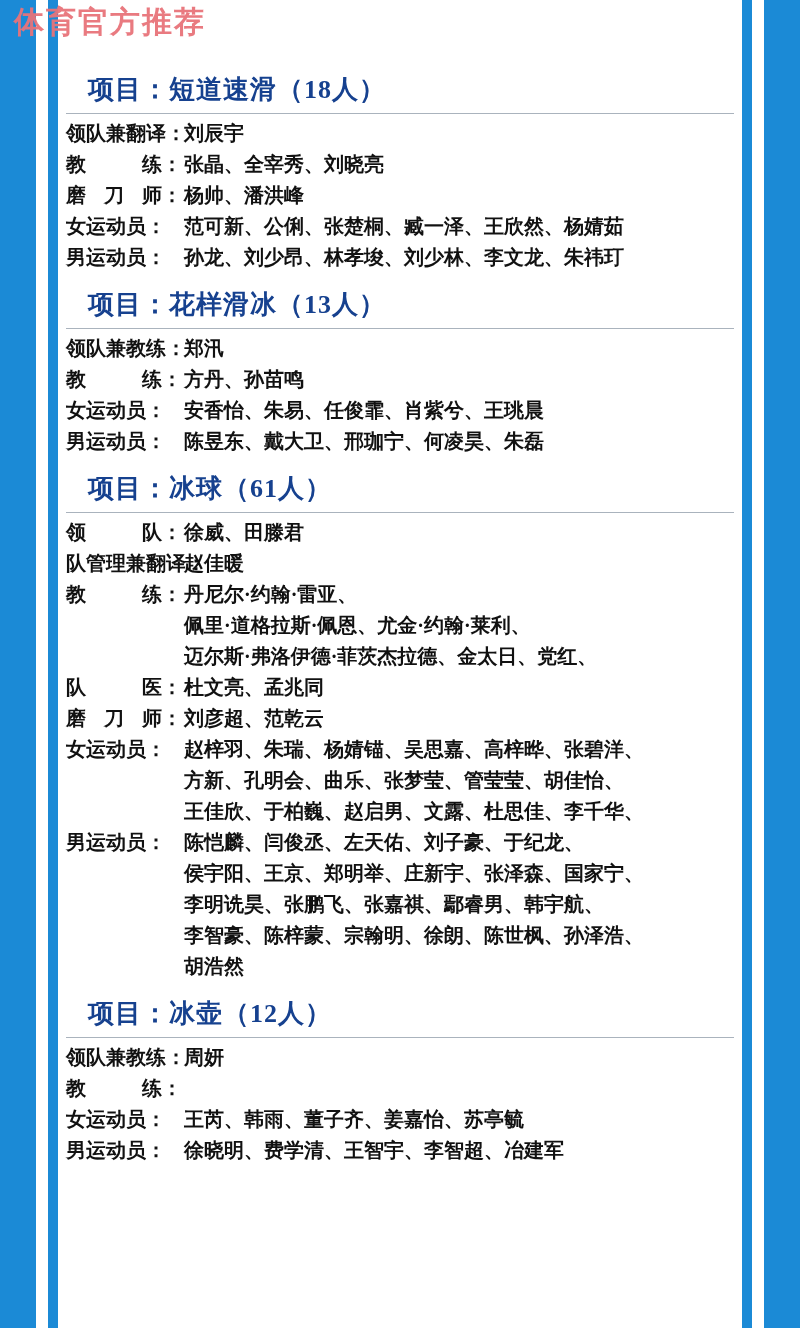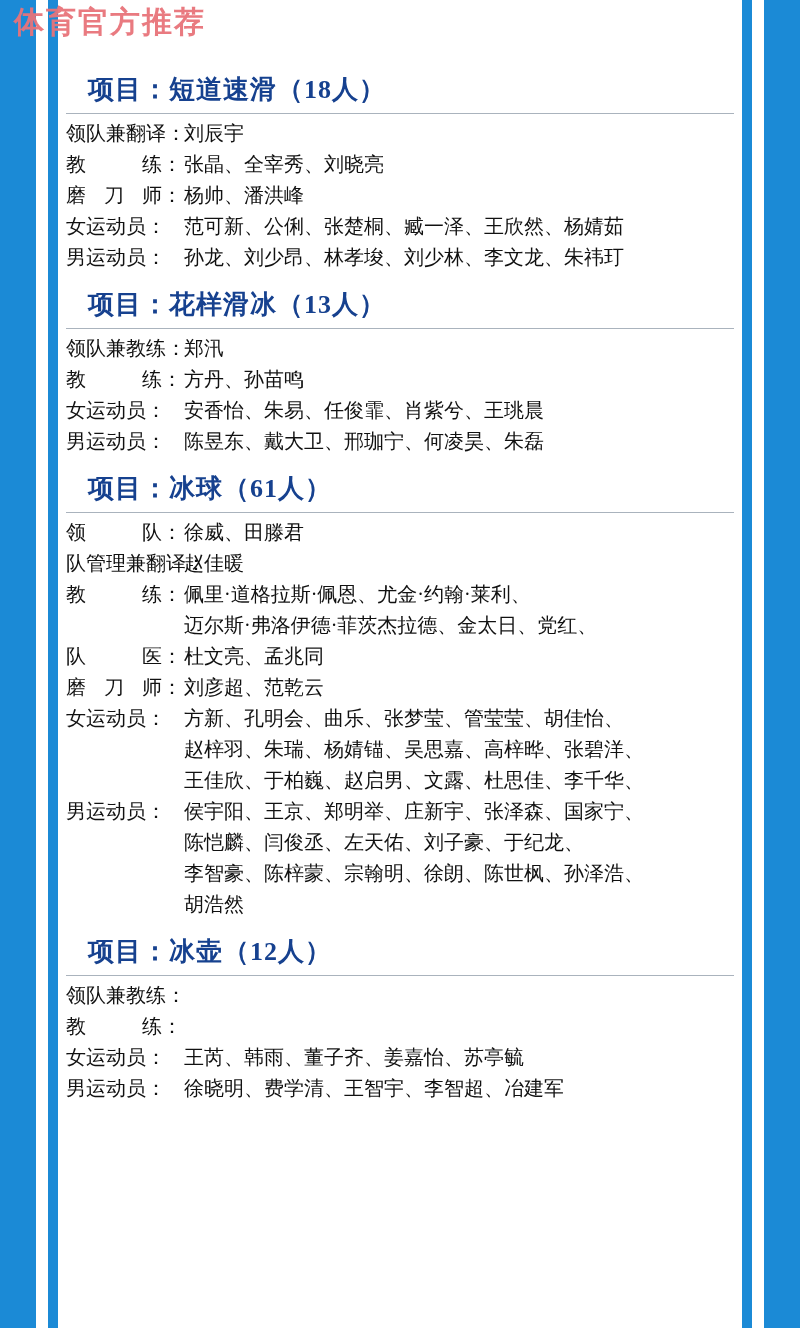--- a/index.html
+++ b/index.html
@@ -88,21 +88,21 @@
     border-top: 1px solid #aab3bd;
     margin: 0 0 4px 0;
   }
 
   .row {
     display: flex;
     align-items: flex-start;
     font-size: 20px;
     line-height: 31px;
     color: #111111;
-    font-weight: normal;
+    font-weight: bold;
   }
   .row-label {
     flex: 0 0 auto;
     width: 118px;
     white-space: nowrap;
   }
   .row-label.spread {
     display: flex;
     justify-content: space-between;
   }
@@ -228,20 +228,21 @@
       </div>
       <div class="row">
         <div class="row-label spread" style="display: flex; justify-content: flex-start;">
           <span style="display: flex; justify-content: space-between; width: 96px;">
             <span>教</span>
             <span>练</span>
           </span>
           <span>：</span>
         </div>
         <div class="row-value">
+          <span class="vline">丹尼尔·约翰·雷亚、</span>
           <span class="vline">佩里·道格拉斯·佩恩、尤金·约翰·莱利、</span>
           <span class="vline">迈尔斯·弗洛伊德·菲茨杰拉德、金太日、党红、</span>
         </div>
       </div>
       <div class="row">
         <div class="row-label spread" style="display: flex; justify-content: flex-start;">
           <span style="display: flex; justify-content: space-between; width: 96px;">
             <span>队</span>
             <span>医</span>
           </span>
@@ -260,40 +261,44 @@
           </span>
           <span>：</span>
         </div>
         <div class="row-value">
           <span class="vline">刘彦超、范乾云</span>
         </div>
       </div>
       <div class="row">
         <div class="row-label">女运动员：</div>
         <div class="row-value">
+          <span class="vline">赵梓羽、朱瑞、杨婧锚、吴思嘉、高梓晔、张碧洋、</span>
           <span class="vline">方新、孔明会、曲乐、张梦莹、管莹莹、胡佳怡、</span>
-          <span class="vline">赵梓羽、朱瑞、杨婧锚、吴思嘉、高梓晔、张碧洋、</span>
           <span class="vline">王佳欣、于柏巍、赵启男、文露、杜思佳、李千华、</span>
         </div>
       </div>
       <div class="row">
         <div class="row-label">男运动员：</div>
         <div class="row-value">
+          <span class="vline">陈恺麟、闫俊丞、左天佑、刘子豪、于纪龙、</span>
           <span class="vline">侯宇阳、王京、郑明举、庄新宇、张泽森、国家宁、</span>
-          <span class="vline">陈恺麟、闫俊丞、左天佑、刘子豪、于纪龙、</span>
+          <span class="vline">李明诜昊、张鹏飞、张嘉祺、鄢睿男、韩宇航、</span>
           <span class="vline">李智豪、陈梓蒙、宗翰明、徐朗、陈世枫、孙泽浩、</span>
           <span class="vline">胡浩然</span>
         </div>
       </div>
     </div>
     <div class="section">
       <div class="section-title">项目：冰壶（12人）</div>
       <div class="divider"></div>
       <div class="row">
         <div class="row-label">领队兼教练：</div>
+        <div class="row-value">
+          <span class="vline">周妍</span>
+        </div>
       </div>
       <div class="row">
         <div class="row-label spread" style="display: flex; justify-content: flex-start;">
           <span style="display: flex; justify-content: space-between; width: 96px;">
             <span>教</span>
             <span>练</span>
           </span>
           <span>：</span>
         </div>
       </div>

